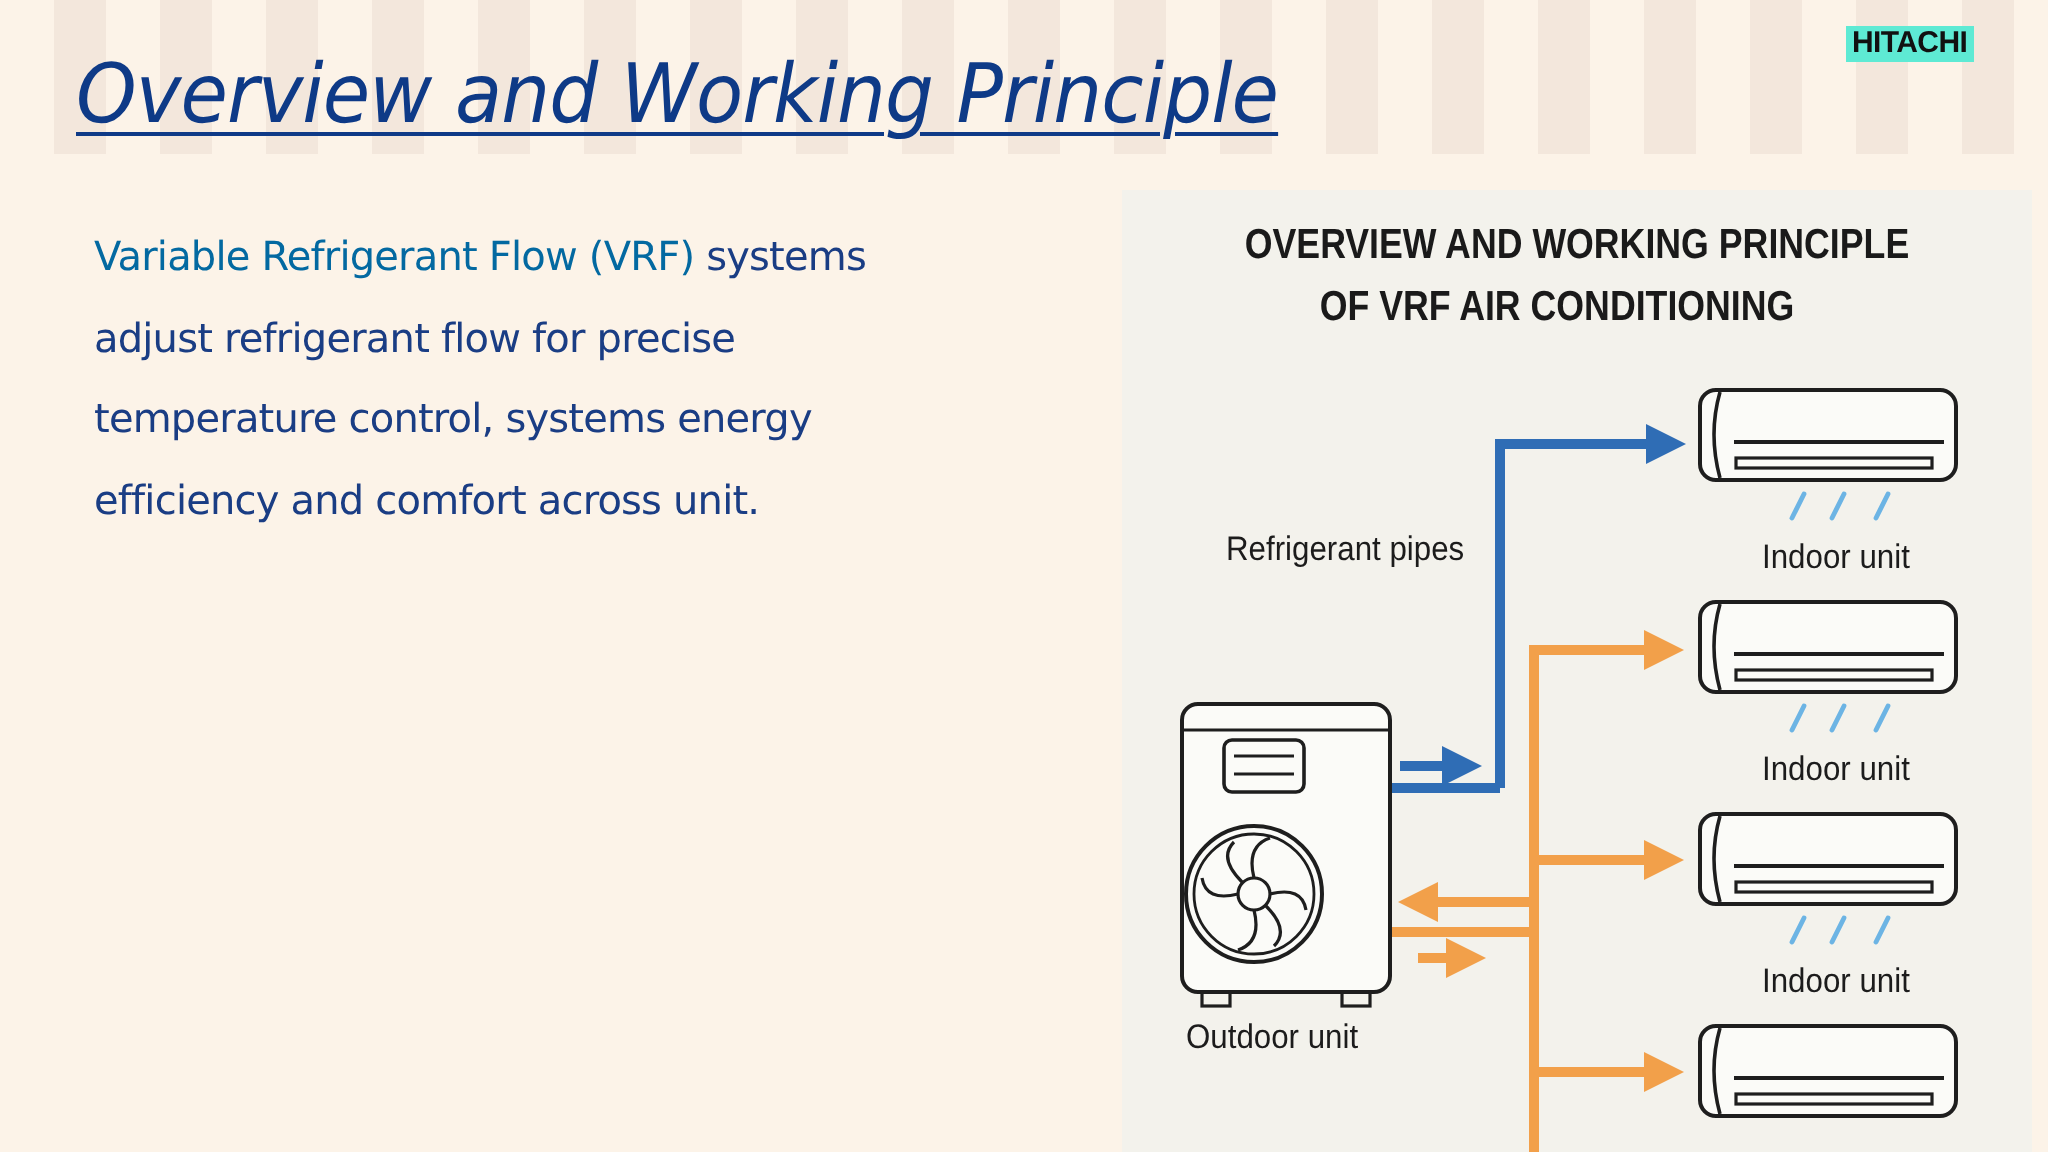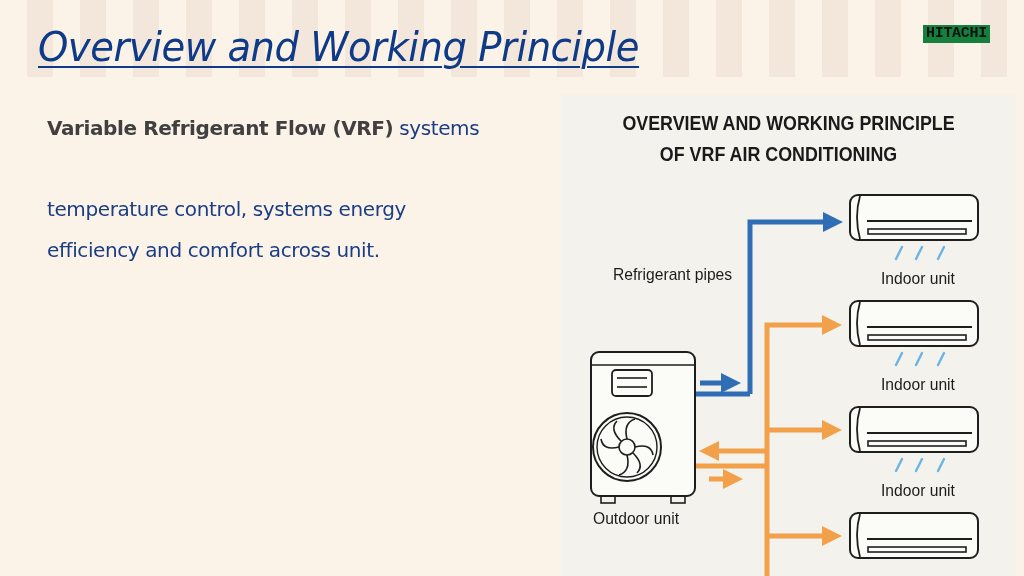--- a/index.html
+++ b/index.html
@@ -19,33 +19,32 @@
     position: absolute; left: 38px; top: 22px;
     font-family: "DejaVu Sans", sans-serif;
     font-style: italic; font-size: 41px; line-height: 50px;
     color: #0e3a87; text-decoration: underline;
     text-decoration-thickness: 1.5px; text-underline-offset: 5px;
     letter-spacing: -0.5px; white-space: nowrap;
     transform: scaleX(0.94); transform-origin: left center;
   }
   .brand {
     position: absolute; left: 923px; top: 13px;
-    background: #15803d; padding: 1px 3px;
-    font-family: Liberation Mono, monospace; font-weight: 700;
+    background: #5eead4; padding: 1px 3px;
+    font-family: Liberation Sans, sans-serif; font-weight: 700;
     font-size: 15px; line-height: 16px; color: #111;
     letter-spacing: -0.3px;
-    margin-top: 12px;
   }
   .body-text {
     position: absolute; left: 47px; top: 108px; width: 500px;
     font-family: "DejaVu Sans", sans-serif;
     font-size: 20px; line-height: 40.5px; color: #1a3d84;
     letter-spacing: -0.4px;
   }
-  .body-text b { font-weight: 700; color: #404040; }
+  .body-text b { font-weight: 400; color: #0369a1; }
   .diagram {
     position: absolute; left: 561px; top: 95px; width: 455px; height: 481px;
     background: #f3f2ec;
   }
   .diagram svg { position: absolute; left: 0; top: 0; }
   .dg-title {
     position: absolute; left: 0; width: 455px; text-align: center;
     font-family: "Liberation Sans", sans-serif; font-weight: 700;
     font-size: 21px; line-height: 30px; color: #1a1a1a;
     transform: scaleX(0.85); transform-origin: center;
@@ -60,21 +59,21 @@
 </head>
 <body>
 
 <div class="stripe-band"></div>
 
 <div class="title">Overview and Working Principle</div>
 <div class="brand">HITACHI</div>
 
 <div class="body-text">
   <b>Variable Refrigerant Flow (VRF)</b><span> systems</span><br>
-  <br>
+  <span>adjust refrigerant flow for precise</span><br>
   <span>temperature control, systems energy</span><br>
   <span>efficiency and comfort across unit.</span>
 </div>
 
 <div class="diagram">
   <svg width="455" height="481" viewBox="0 0 455 481">
     <defs>
       <marker id="arrB" markerWidth="4" markerHeight="4" refX="2" refY="2" orient="auto" markerUnits="strokeWidth">
         <path d="M0,0 L4,2 L0,4 Z" fill="#2f6db5"></path>
       </marker>

